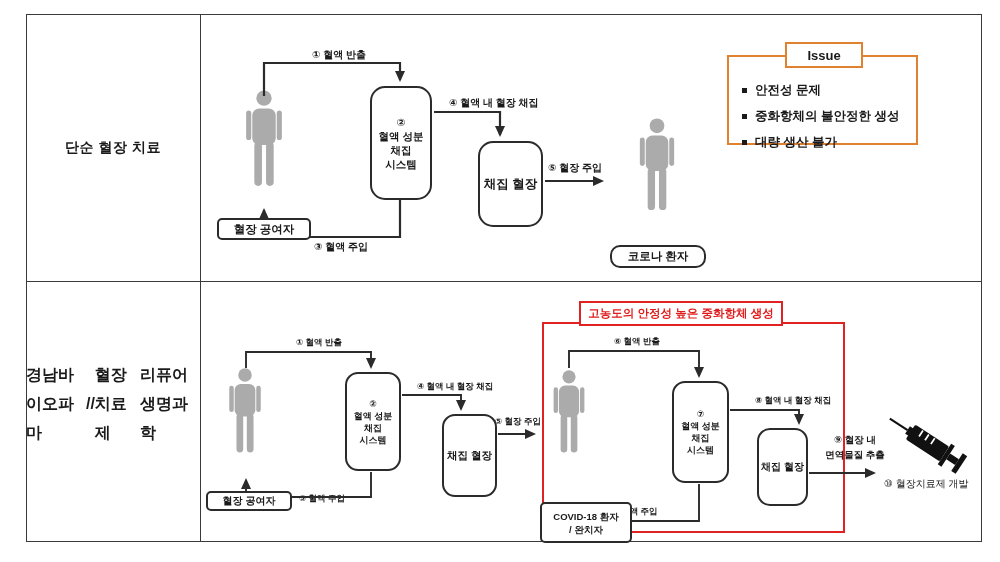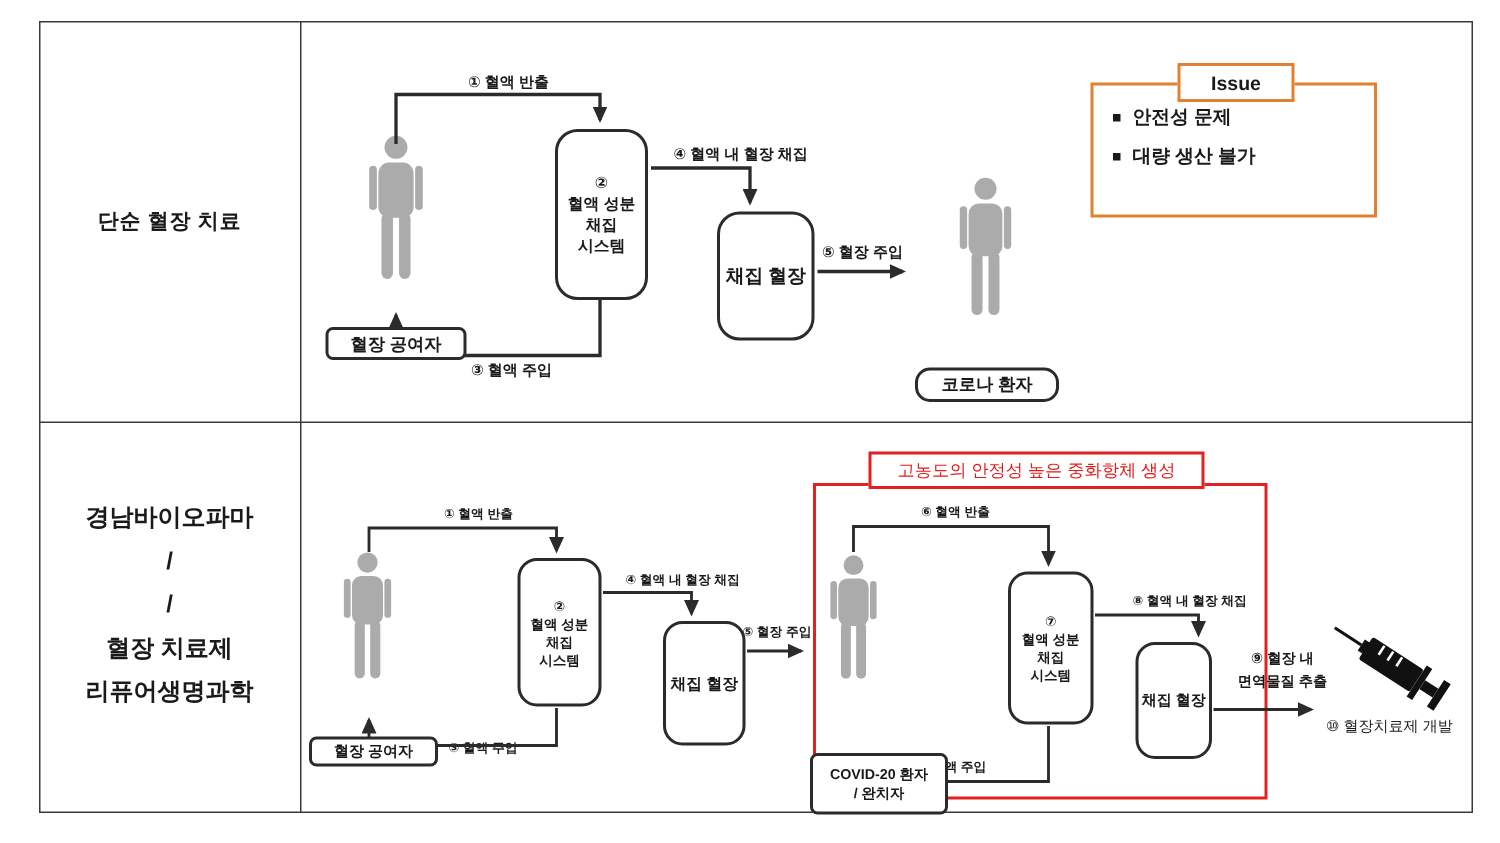--- a/index.html
+++ b/index.html
@@ -6,21 +6,21 @@
   .slide{
     position:relative;width:1000px;height:562px;background:#ffffff;overflow:hidden;
     font-family:"Liberation Sans","DejaVu Sans",sans-serif;color:#1a1a1a;
   }
   
   .grid-outer{position:absolute;left:26px;top:14px;width:956px;height:528px;border:1.6px solid #3a3a3a;box-sizing:border-box;}
   .grid-vline{position:absolute;left:200px;top:14px;width:0;height:528px;border-left:1.4px solid #3a3a3a;}
   .grid-hline{position:absolute;left:26px;top:281px;width:956px;height:0;border-top:1.4px solid #3a3a3a;}
 
   .row1-header{position:absolute;left:26px;top:14px;width:174px;height:267px;display:flex;align-items:center;justify-content:center;font-size:14px;font-weight:bold;letter-spacing:.5px;}
-  .row2-header{position:absolute;left:26px;top:281px;width:174px;height:261px;display:flex;flex-direction:column;align-items:center;justify-content:center;font-size:16px;font-weight:bold;transform:translateY(-8px);}
+  .row2-header{position:absolute;left:26px;top:281px;width:174px;height:261px;display:flex;flex-direction:row;align-items:center;justify-content:center;font-size:16px;font-weight:bold;transform:translateY(-8px);}
   .row2-header span{display:block;line-height:29px;}
 
   
   .lblbox{position:absolute;background:#fff;border:2.4px solid #2b2b2b;border-radius:5px;display:flex;align-items:center;justify-content:center;font-weight:bold;box-sizing:border-box;z-index:3;margin-top:36px;}
   .sysbox{position:absolute;background:#fff;border:2.4px solid #2b2b2b;border-radius:15px;display:flex;flex-direction:column;align-items:center;justify-content:center;font-weight:bold;text-align:center;box-sizing:border-box;z-index:2;}
   .sysbox span{display:block;}
   .steplbl{position:absolute;font-weight:bold;white-space:nowrap;z-index:2;}
   .person{position:absolute;z-index:1;}
   .person svg{width:100%;height:100%;fill:#ababab;}
 
@@ -37,21 +37,21 @@
   .b-plasma{font-size:10.5px;}
 
   
   .issue-body{position:absolute;left:727px;top:55px;width:191px;height:90px;border:2px solid #e0812f;background:#fff;box-sizing:border-box;z-index:2;padding:13px 0 0 13px;}
   .issue-tab{position:absolute;left:785px;top:42px;width:78px;height:26px;border:2px solid #e0812f;background:#fff;box-sizing:border-box;display:flex;align-items:center;justify-content:center;font-size:13px;font-weight:bold;z-index:3;}
   .issue-item{display:flex;align-items:center;font-size:12.5px;font-weight:bold;margin-bottom:9px;}
   .issue-sq{display:inline-block;width:5px;height:5px;background:#1a1a1a;margin-right:8px;flex:0 0 auto;}
 
   
   .red-container{position:absolute;left:542px;top:322px;width:303px;height:211px;border:2.4px solid #e02222;box-sizing:border-box;z-index:1;}
-  .red-title{position:absolute;left:579px;top:301px;width:224px;height:25px;border:2.4px solid #e02222;background:#fff;box-sizing:border-box;display:flex;align-items:center;justify-content:center;font-size:11.5px;font-weight:normal;color:#e01b1b;z-index:3;white-space:nowrap;}
+  .red-title{position:absolute;left:579px;top:301px;width:204px;height:25px;border:2.4px solid #e02222;background:#fff;box-sizing:border-box;display:flex;align-items:center;justify-content:center;font-size:11.5px;font-weight:bold;color:#e01b1b;z-index:3;white-space:nowrap;}
 
   .covid-lbl{flex-direction:column;line-height:13px;font-size:9.5px;}
 
   .step9{position:absolute;left:810px;top:432px;width:90px;text-align:center;font-weight:bold;font-size:9.5px;line-height:15px;z-index:2;}
   .step10{position:absolute;left:884px;top:477px;font-weight:normal;font-size:10px;white-space:nowrap;z-index:2;}
   .syringe{position:absolute;left:882px;top:425px;width:88px;height:34px;transform:rotate(33deg);z-index:2;}
 
   .arrows{position:absolute;left:0;top:0;width:1000px;height:562px;pointer-events:none;z-index:2;}
 </style>
 </head>
@@ -106,26 +106,30 @@
       </svg>
   </div>
   <div class="lblbox t-lbl" style="left:610px;top:209px;width:96px;height:23px;border-radius:10px;">코로나 환자</div>
 
   <div class="steplbl t-step" style="left:312px;top:48px;">① 혈액 반출</div>
   <div class="steplbl t-step" style="left:449px;top:96px;">④ 혈액 내 혈장 채집</div>
   <div class="steplbl t-step" style="left:548px;top:161px;">⑤ 혈장 주입</div>
   <div class="steplbl t-step" style="left:314px;top:240px;">③ 혈액 주입</div>
 
   <div class="issue-body">
-    <div class="issue-item" style="text-align:center;">
+    <div class="issue-item" style="margin-top:12px;text-align:center;">
         <span class="issue-sq"></span>
         <span>안전성 문제</span>
       </div>
     <div class="issue-item">
         <span class="issue-sq"></span>
+        <span>중화항체의 불안정한 생성</span>
+      </div>
+    <div class="issue-item">
+        <span class="issue-sq"></span>
         <span>대량 생산 불가</span>
       </div>
   </div>
   <div class="issue-tab">Issue</div>
 
   <div class="person" style="left:222px;top:366px;width:46px;height:90px;">
     <svg viewBox="0 0 100 200">
         <circle cx="50" cy="20" r="15"></circle>
         <rect x="27" y="40" width="46" height="72" rx="14"></rect>
         <rect x="15" y="44" width="10" height="58" rx="5"></rect>
@@ -159,21 +163,21 @@
     <svg viewBox="0 0 100 200">
         <circle cx="50" cy="20" r="15"></circle>
         <rect x="27" y="40" width="46" height="72" rx="14"></rect>
         <rect x="15" y="44" width="10" height="58" rx="5"></rect>
         <rect x="75" y="44" width="10" height="58" rx="5"></rect>
         <rect x="31" y="106" width="15" height="86" rx="7.5"></rect>
         <rect x="54" y="106" width="15" height="86" rx="7.5"></rect>
       </svg>
   </div>
   <div class="lblbox covid-lbl" style="left:540px;top:466px;width:92px;height:41px;border-width:2.4px;">
-    <span>COVID-20 환자</span>
+    <span>COVID-18 환자</span>
     <span>/ 완치자</span>
   </div>
 
   <div class="sysbox b-sys" style="left:672px;top:381px;width:57px;height:102px;border-width:2.2px;border-radius:13px;">
     <span>⑦</span>
     <span>혈액 성분</span>
     <span>채집</span>
     <span>시스템</span>
   </div>
 

